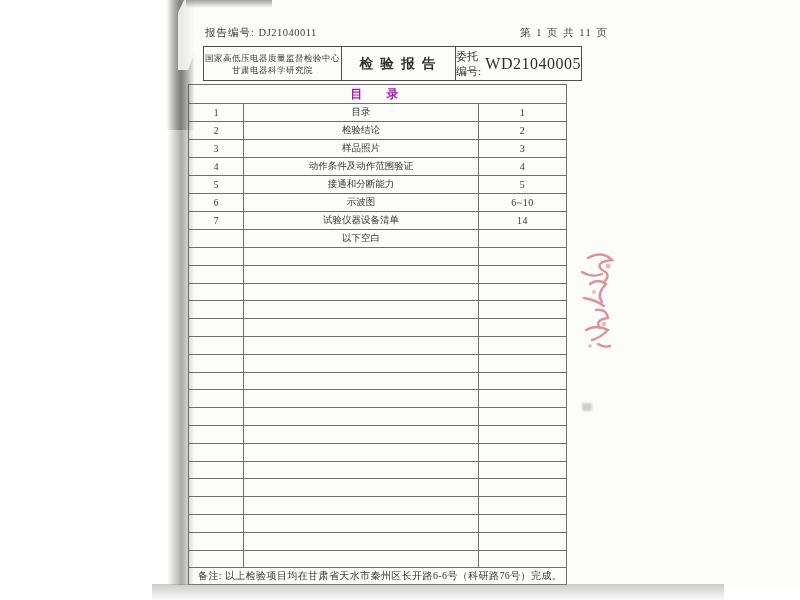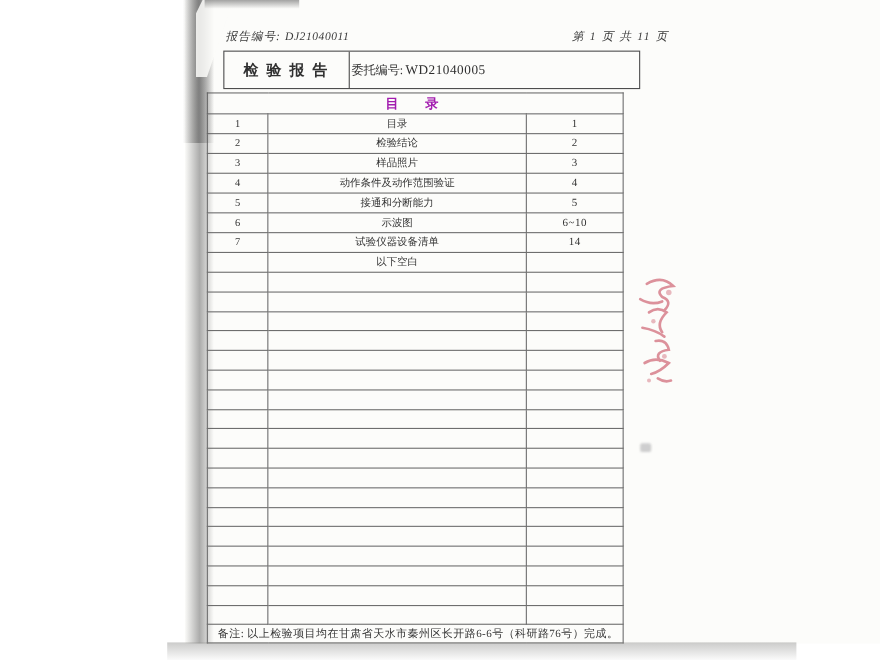--- a/index.html
+++ b/index.html
@@ -31,34 +31,34 @@
   }
   .top-edge-shadow{
     position:absolute;left:18px;top:0;width:86px;height:8px;
     background:linear-gradient(180deg, rgba(90,90,90,0.55), rgba(90,90,90,0));
   }
   .bottom-shadow{
     position:absolute;left:152px;top:584px;width:572px;height:16px;
     background:linear-gradient(180deg, rgba(140,140,138,0.45), rgba(200,200,198,0.08));
   }
   
-  .meta-row{position:absolute;left:0;top:26px;width:632px;height:16px;font-size:10.5px;color:#3c3c3c;font-style:italic;}
+  .meta-row{position:absolute;left:0;top:26px;width:632px;height:16px;font-size:10.5px;color:#3c3c3c;}
   .report-no{position:absolute;left:37px;top:0;letter-spacing:1px;}
   .report-no .num{font-size:10.5px;letter-spacing:0.5px;}
   .page-indicator{position:absolute;left:352px;top:0;letter-spacing:1.5px;}
   
   .header-box{
     position:absolute;left:35px;top:46px;width:377px;height:33px;
     display:flex;border:1.4px solid #4d4d4d;background:transparent;
   }
   .hb-cell{box-sizing:border-box;display:flex;flex-direction:column;justify-content:center;align-items:center;}
   .hb-org{width:138px;border-right:1.2px solid #4d4d4d;font-size:8.5px;color:#3a3a3a;line-height:12px;letter-spacing:0.5px;}
   .hb-title{width:114px;border-right:1.2px solid #4d4d4d;font-size:13.5px;font-weight:bold;color:#303030;letter-spacing:2px;}
   .hb-commission{width:125px;font-size:11px;color:#2f2f2f;flex-direction:row;gap:2px;}
-  .hb-commission .num{font-size:12px;letter-spacing:0.5px;}
+  .hb-commission .num{font-size:16px;letter-spacing:0.5px;}
   
   .toc-wrap{position:absolute;left:20px;top:84px;width:378px;}
   table.toc{border-collapse:collapse;width:378px;table-layout:fixed;}
   table.toc th, table.toc td{
     border:1px solid #6e6e6e;padding:0;margin:0;
     font-weight:normal;text-align:center;vertical-align:middle;
     color:#343434;overflow:hidden;white-space:nowrap;
   }
   tr.title-row th{height:18px;font-size:12px;font-weight:bold;letter-spacing:6px;color:#a21caf;}
   tr.head-row th{height:18px;font-size:9.5px;letter-spacing:2px;}
@@ -81,20 +81,24 @@
 
   <div class="meta-row">
     <span class="report-no">
       <span>报告编号:</span>
       <span class="num">DJ21040011</span>
     </span>
     <span class="page-indicator">第 1 页  共 11 页</span>
   </div>
 
   <div class="header-box">
+    <div class="hb-cell hb-org">
+      <div>国家高低压电器质量监督检验中心</div>
+      <div>甘肃电器科学研究院</div>
+    </div>
     <div class="hb-cell hb-title">检 验 报 告</div>
     <div class="hb-cell hb-commission">
       <span>委托编号:</span>
       <span class="num">WD21040005</span>
     </div>
   </div>
 
   <div class="toc-wrap">
     <table class="toc">
       <colgroup>

